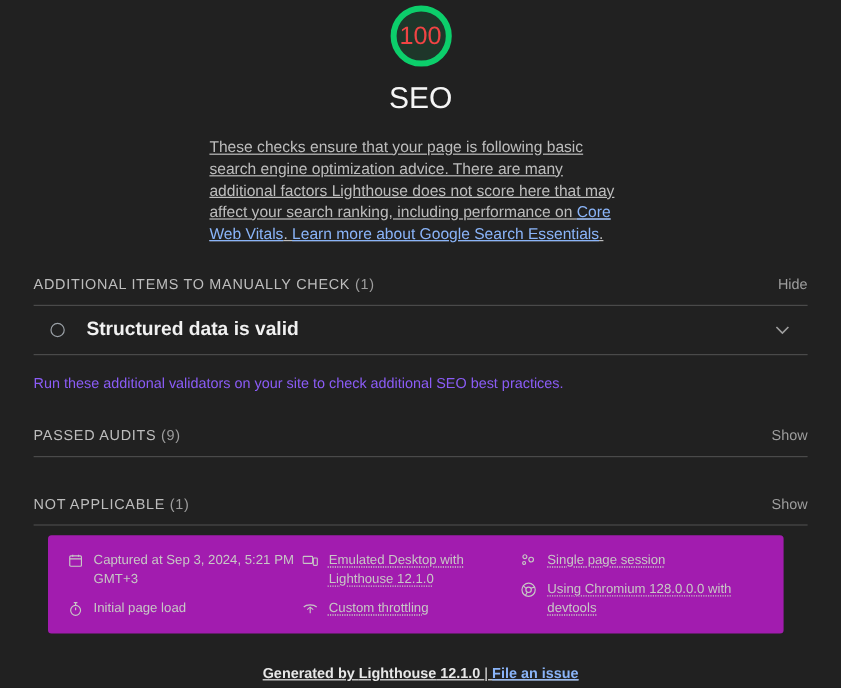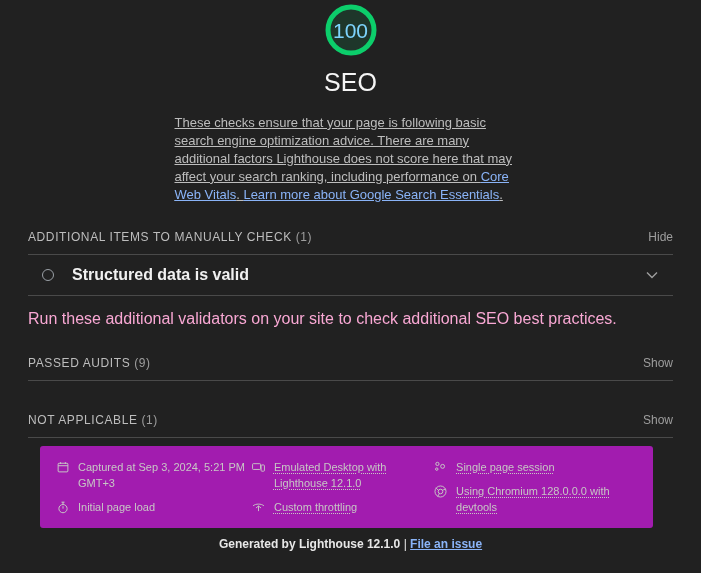--- a/index.html
+++ b/index.html
@@ -36,21 +36,21 @@
     height: 58px;
     display: flex;
     align-items: center;
     justify-content: center;
   }
   .gauge svg { position: absolute; top: 0; left: 0; }
   .gauge-value {
     position: relative;
     font-size: 21px;
     line-height: 21px;
-    color: #7dd3fc;
+    color: #ef4444;
     font-family: "Liberation Sans", sans-serif;
     letter-spacing: 0px;
   }
   .category-title {
     margin-top: 9px;
     font-size: 25px;
     line-height: 29px;
     color: #f5f5f5;
     font-weight: normal;
   }
@@ -123,23 +123,23 @@
     height: 14px;
     flex: 0 0 auto;
     margin-right: 12px;
     display: flex;
     align-items: center;
     justify-content: center;
   }
 
   .manual-note {
     margin: 14px 28px 0 28px;
-    font-size: 16px;
+    font-size: 12px;
     line-height: 18px;
-    color: #f9a8d4;
+    color: #8b5cf6;
   }
 
   
   .meta-panel {
     position: absolute;
     left: 40px;
     top: 446px;
     width: 613px;
     background: #a21caf;
     border-radius: 3px;
@@ -176,26 +176,27 @@
     text-decoration-style: dotted;
     text-underline-offset: 2px;
     color: #c7c7c5;
     cursor: help;
   }
 
   
   .footer {
     position: absolute;
     left: 0;
-    bottom: 22px;
+    bottom: 5px;
     width: 100%;
     text-align: center;
     font-size: 12px;
     color: #e8e8e8;
     font-weight: bold;
+    text-decoration: underline;
   }
   .footer a {
     color: #8AB4F8;
     text-decoration: underline;
     font-weight: bold;
   }
   .footer .sep { font-weight: normal; color: #e8e8e8; }
 </style>
 </head>
 <body>

